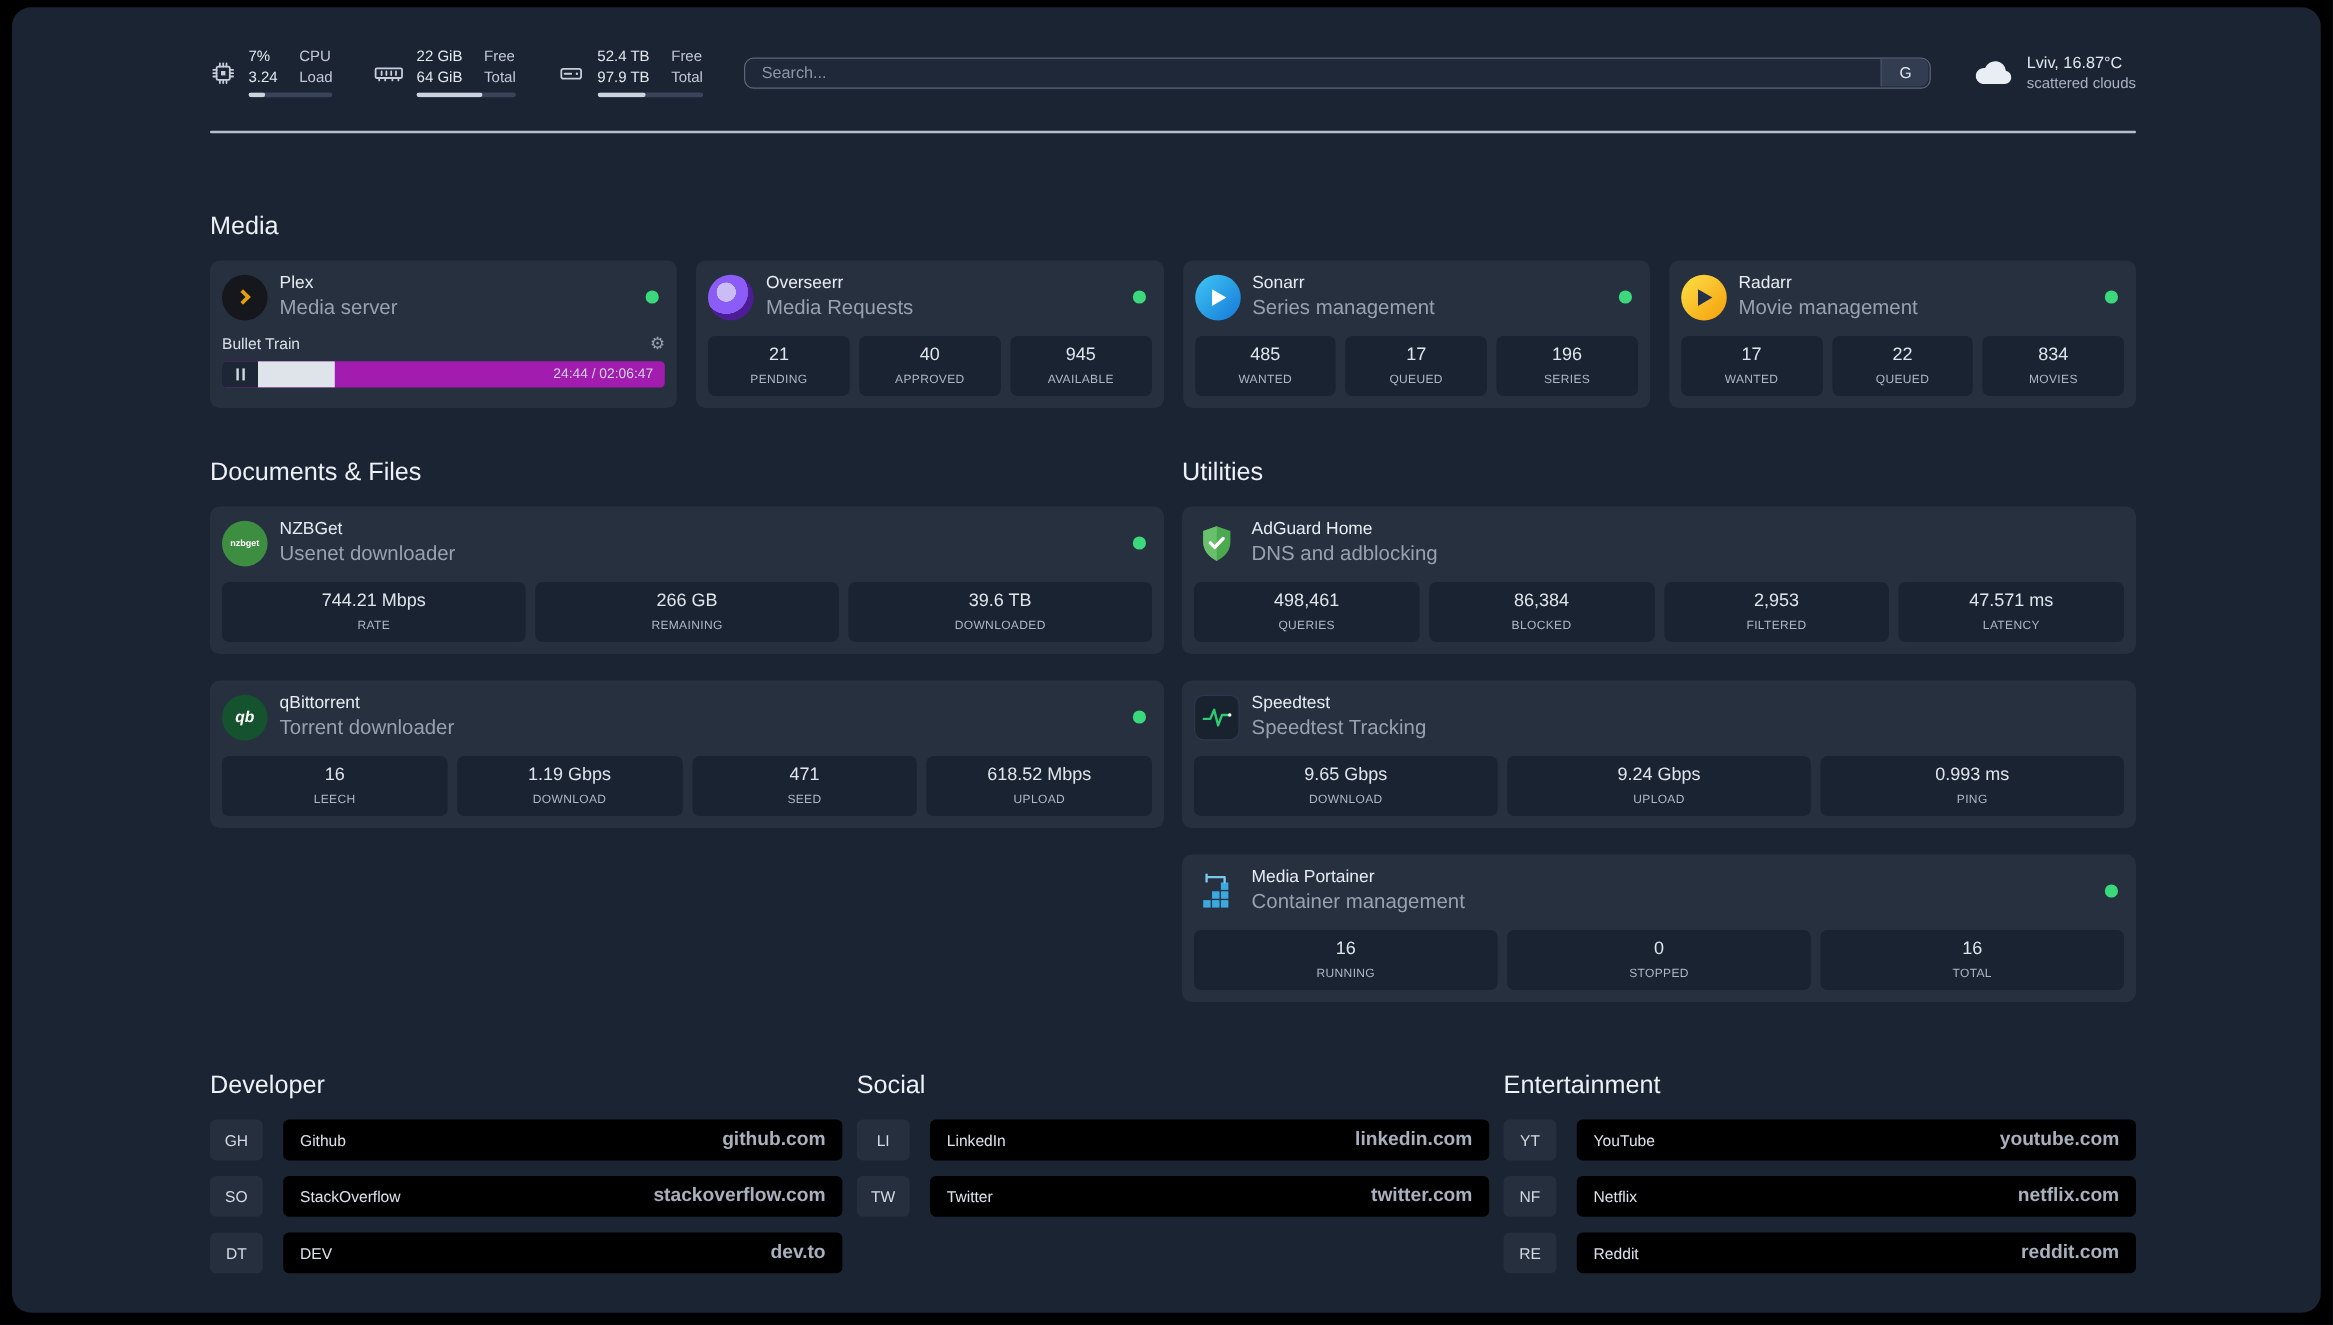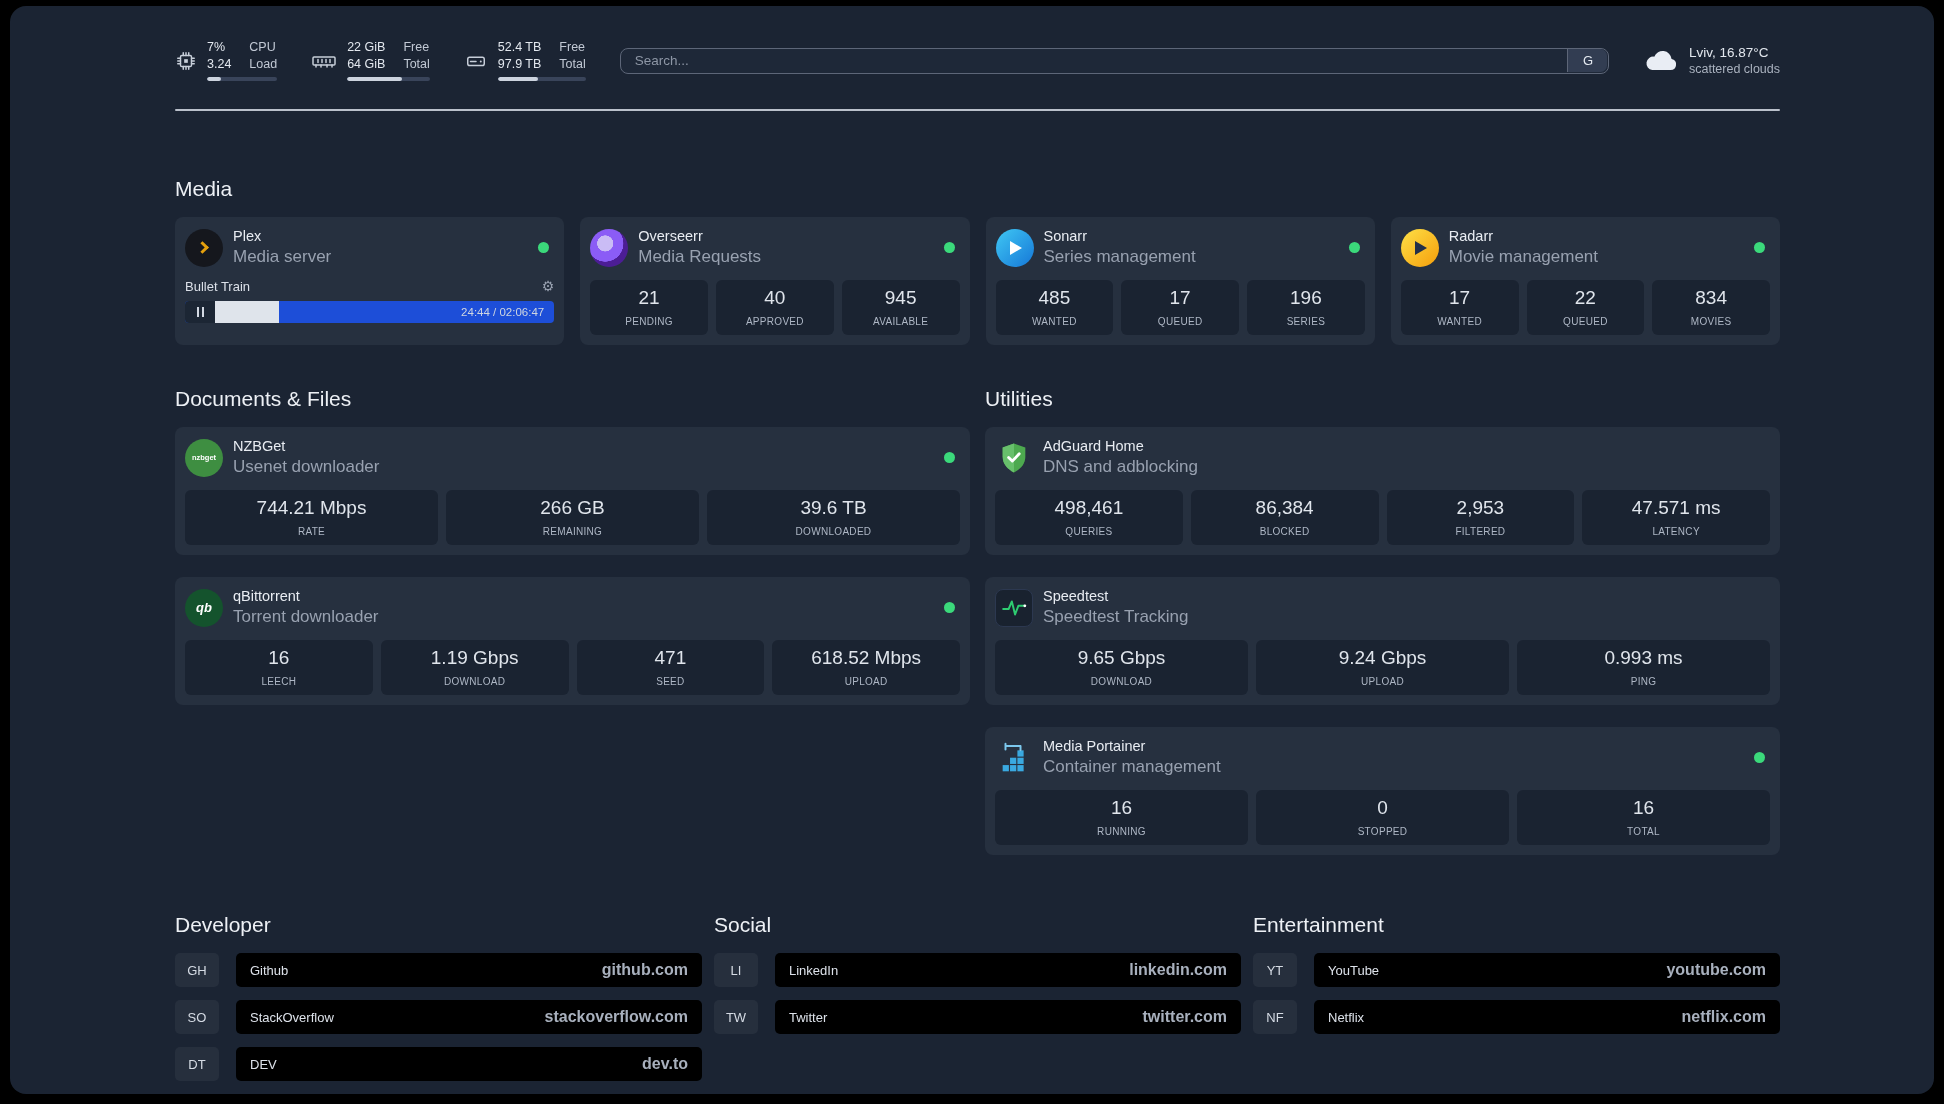--- a/index.html
+++ b/index.html
@@ -69,27 +69,27 @@
     width: 38px; height: 38px; border-radius: 50%; flex: none;
     display: flex; align-items: center; justify-content: center; overflow: hidden;
   }
   .svc-titles { line-height: 1.3; }
   .svc-name { font-size: 14.5px; color: #e8ecf2; }
   .svc-desc { font-size: 17px; color: #98a1b0; }
   .dot { width: 11px; height: 11px; border-radius: 50%; background: #3bd97b; margin-left: auto; margin-right: 5px; flex: none; }
 
   .stats { display: flex; gap: 8px; margin-top: 12px; }
   .stat { flex: 1; background: #1a2331; border-radius: 6px; text-align: center; padding: 7px 4px 8px; }
-  .stat-value { font-size: 19px; color: #e0e5ec; }
+  .stat-value { font-size: 15px; color: #e0e5ec; }
   .stat-label { font-size: 10px; font-weight: 400; color: #aeb7c5; margin-top: 7px; letter-spacing: .3px; }
 
   
   .track-row { display: flex; justify-content: space-between; align-items: center; margin-top: 10px; font-size: 13px; color: #dbe0e8; }
   .gear { color: #98a1b0; font-size: 14px; cursor: pointer; }
-  .player { display: flex; align-items: center; margin-top: 7px; background: #1d4ed8; border-radius: 4px; height: 22px; overflow: hidden; position: relative; }
+  .player { display: flex; align-items: center; margin-top: 7px; background: #a21caf; border-radius: 4px; height: 22px; overflow: hidden; position: relative; }
   .pause { width: 30px; height: 100%; display: flex; align-items: center; justify-content: center; background: #1c2634; flex: none; cursor: pointer; }
   .pause-glyph { width: 7px; height: 10px; border-left: 2.5px solid #d3d9e2; border-right: 2.5px solid #d3d9e2; }
   .ptrack { flex: 1; height: 100%; position: relative; }
   .pfill { position: absolute; left: 0; top: 0; bottom: 0; width: 19%; background: #dfe4eb; }
   .ptime { position: absolute; right: 10px; top: 0; bottom: 0; display: flex; align-items: center; font-size: 11.5px; color: #cfd6e0; }
 
   
   .cols { display: grid; grid-template-columns: 1fr 1fr; gap: 15px; margin-top: 42px; }
   .col .card { margin-bottom: 22px; }
   .col .card:last-child { margin-bottom: 0; }
@@ -546,17 +546,24 @@
             <span class="bm-url">youtube.com</span>
           </div>
         </div>
         <div class="bm-row">
           <div class="bm-abbr">NF</div>
           <div class="bm-pill">
             <span class="bm-name">Netflix</span>
             <span class="bm-url">netflix.com</span>
           </div>
         </div>
+        <div class="bm-row">
+          <div class="bm-abbr">RE</div>
+          <div class="bm-pill">
+            <span class="bm-name">Reddit</span>
+            <span class="bm-url">reddit.com</span>
+          </div>
+        </div>
       </div>
 
     </div>
   </div>
 </div>
 
 </body></html>

